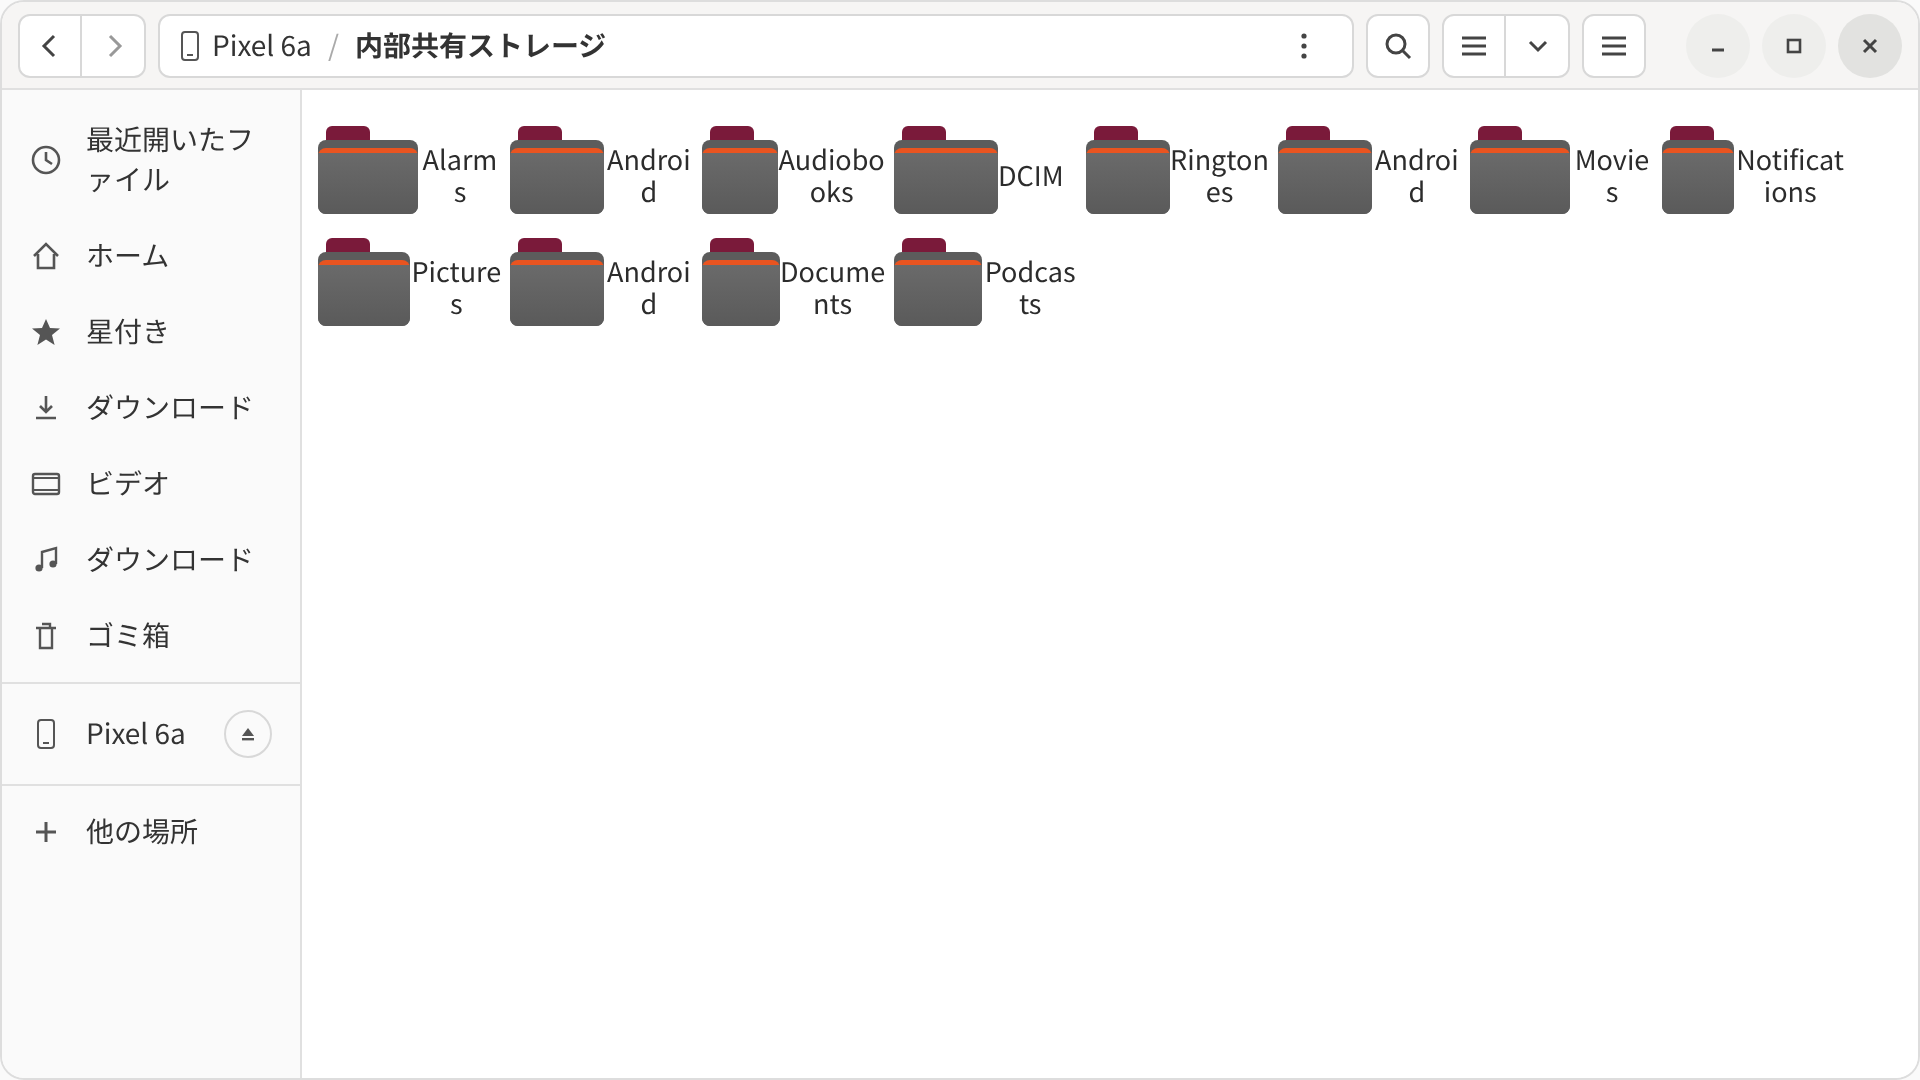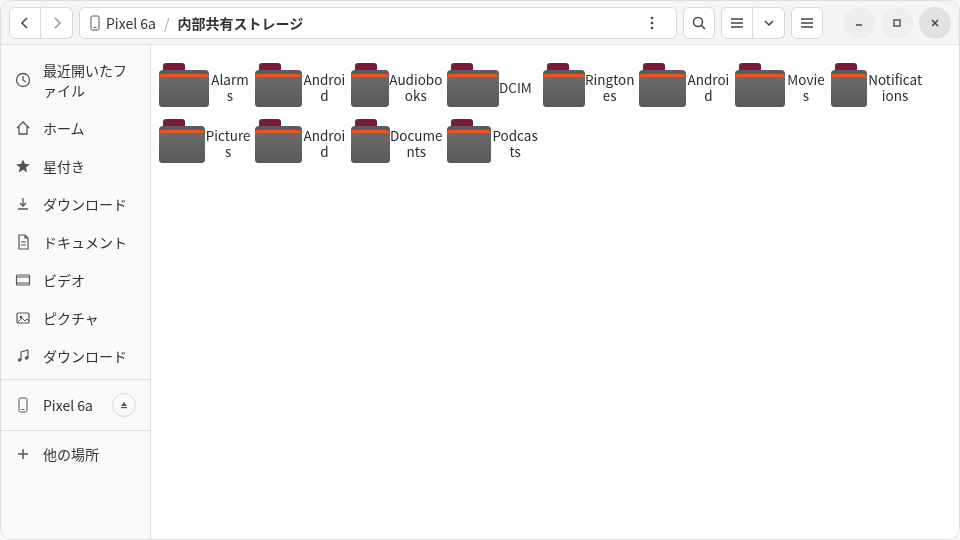--- a/index.html
+++ b/index.html
@@ -173,56 +173,44 @@
           <span class="sb-icon">
             <svg width="16" height="16" viewBox="0 0 16 16">
               <path d="M8 2 V10 M5 7 L8 10 L11 7 M3 13 H13" stroke="#555" stroke-width="1.3" fill="none"></path>
             </svg>
           </span>
           <span>ダウンロード</span>
         </div>
         <div class="sb-item">
           <span class="sb-icon">
             <svg width="16" height="16" viewBox="0 0 16 16">
-              <path d="M4 1 H10 L13 4 V15 H4 Z M10 1 V4 H13" stroke="#555" stroke-width="1.2" fill="none"></path>
-              <line x1="6" y1="8" x2="11" y2="8" stroke="#555"></line>
-              <line x1="6" y1="11" x2="11" y2="11" stroke="#555"></line>
-            </svg>
-          </span>
-          <span>ドキュメント</span>
-        </div>
-        <div class="sb-item">
-          <span class="sb-icon">
-            <svg width="16" height="16" viewBox="0 0 16 16">
               <rect x="1.5" y="3" width="13" height="10" rx="1" stroke="#555" stroke-width="1.2" fill="none"></rect>
               <line x1="1.5" y1="5" x2="14.5" y2="5" stroke="#555"></line>
               <line x1="1.5" y1="11" x2="14.5" y2="11" stroke="#555"></line>
             </svg>
           </span>
           <span>ビデオ</span>
         </div>
         <div class="sb-item">
           <span class="sb-icon">
             <svg width="16" height="16" viewBox="0 0 16 16">
-              <rect x="2" y="3" width="12" height="10" rx="1" stroke="#555" stroke-width="1.2" fill="none"></rect>
-              <circle cx="6" cy="7" r="1.3" fill="#555"></circle>
-              <path d="M3 12 L7 8 L10 11 L12 9 L14 11" stroke="#555" fill="none"></path>
-            </svg>
-          </span>
-          <span>ピクチャ</span>
-        </div>
-        <div class="sb-item">
-          <span class="sb-icon">
-            <svg width="16" height="16" viewBox="0 0 16 16">
               <path d="M6 12 V4 L13 2 V10" stroke="#555" stroke-width="1.2" fill="none"></path>
               <circle cx="4.5" cy="12" r="1.8" fill="#555"></circle>
               <circle cx="11.5" cy="10" r="1.8" fill="#555"></circle>
             </svg>
           </span>
           <span>ダウンロード</span>
+        </div>
+        <div class="sb-item">
+          <span class="sb-icon">
+            <svg width="16" height="16" viewBox="0 0 16 16">
+              <path d="M3 4 H13 M5 4 V14 H11 V4 M6 2 H10 V4" stroke="#555" stroke-width="1.2" fill="none"></path>
+            </svg>
+          </span>
+          <span>ゴミ箱</span>
         </div>
       </div>
     <div class="sb-sep"></div>
     <div class="sb-item">
       <span class="sb-icon">
           <svg width="10" height="16" viewBox="0 0 10 16">
             <rect x="1" y="1" width="8" height="14" rx="1.5" stroke="#555" fill="none"></rect>
             <rect x="3.5" y="12" width="3" height="1" fill="#555"></rect>
           </svg>
         </span>

